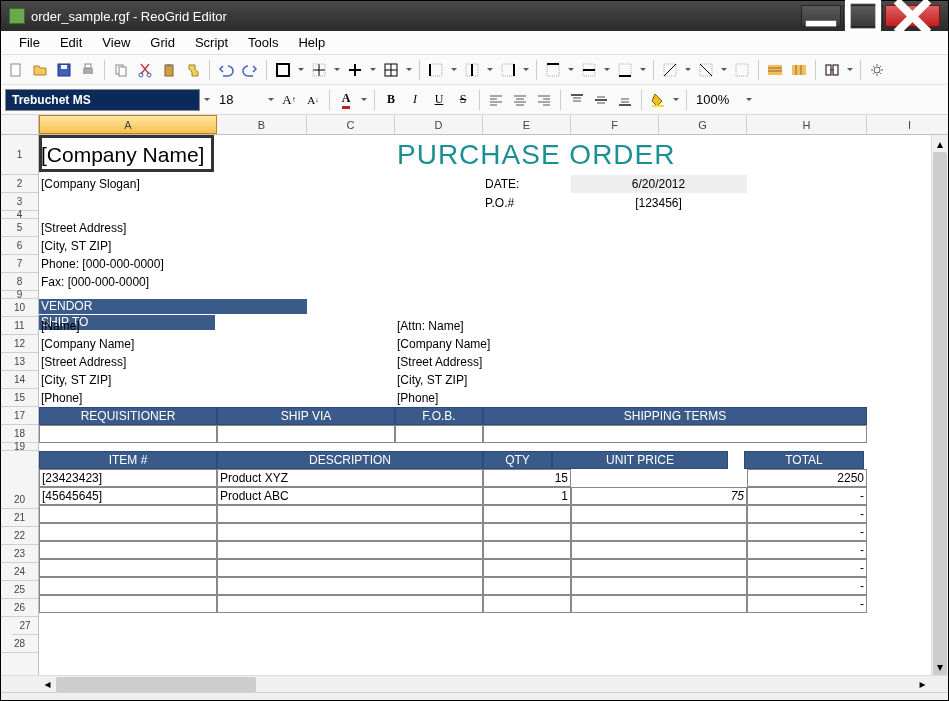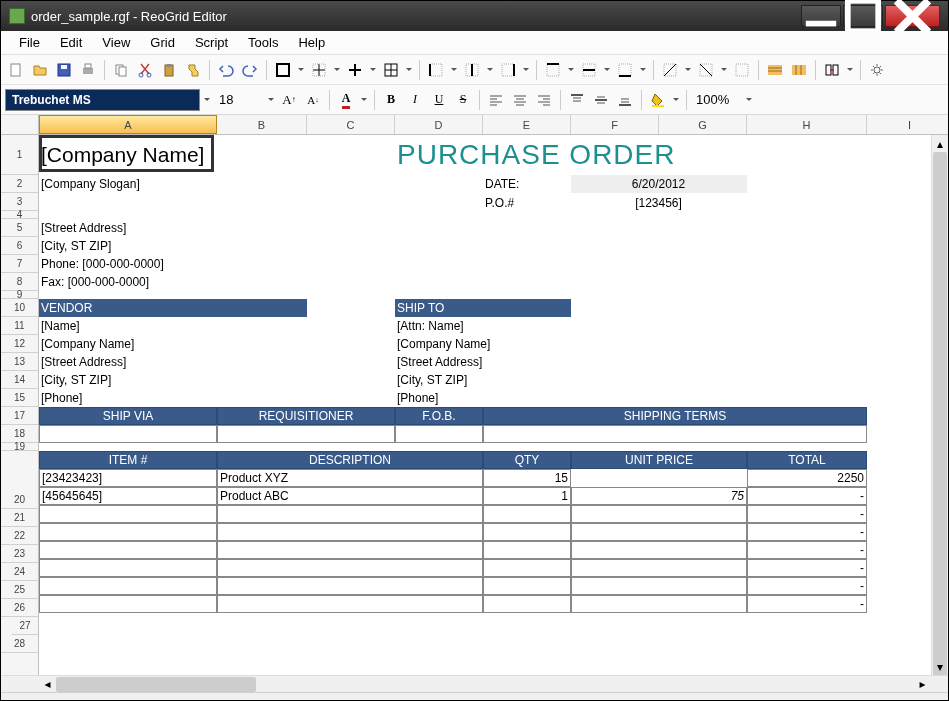--- a/index.html
+++ b/index.html
@@ -427,21 +427,21 @@
           </div>
           <div class="row" style="height: 18px;">
             <div class="cell noline" style="width: 268px;">Phone: [000-000-0000]</div>
           </div>
           <div class="row" style="height: 18px;">
             <div class="cell noline" style="width: 268px;">Fax: [000-000-0000]</div>
           </div>
           <div class="row" style="height: 8px;">
             <div class="cell noline" style="width: 900px;"></div>
           </div>
-          <div class="row" style="height: 18px;">
+          <div class="row" style="height: 18px; flex-direction: column;">
             <div class="cell hdr-blue noline" style="width: 268px;">VENDOR</div>
             <div class="cell noline" style="width: 88px;"></div>
             <div class="cell hdr-blue noline" style="width: 176px;">SHIP TO</div>
           </div>
           <div class="row" style="height: 18px;">
             <div class="cell noline" style="width: 268px;">[Name]</div>
             <div class="cell noline" style="width: 88px;"></div>
             <div class="cell noline" style="width: 264px;">[Attn: Name]</div>
           </div>
           <div class="row" style="height: 18px;">
@@ -458,40 +458,40 @@
             <div class="cell noline" style="width: 268px;">[City, ST ZIP]</div>
             <div class="cell noline" style="width: 88px;"></div>
             <div class="cell noline" style="width: 264px;">[City, ST ZIP]</div>
           </div>
           <div class="row" style="height: 18px;">
             <div class="cell noline" style="width: 268px;">[Phone]</div>
             <div class="cell noline" style="width: 88px;"></div>
             <div class="cell noline" style="width: 264px;">[Phone]</div>
           </div>
           <div class="row" style="height: 18px;">
+            <div class="cell tbl-hdr" style="width: 178px;">REQUISITIONER</div>
             <div class="cell tbl-hdr" style="width: 178px;">SHIP VIA</div>
-            <div class="cell tbl-hdr" style="width: 178px;">REQUISITIONER</div>
             <div class="cell tbl-hdr" style="width: 88px;">F.O.B.</div>
             <div class="cell tbl-hdr" style="width: 384px;">SHIPPING TERMS</div>
           </div>
           <div class="row" style="height: 18px;">
             <div class="cell tbl-cell" style="width: 178px;"></div>
             <div class="cell tbl-cell" style="width: 178px;"></div>
             <div class="cell tbl-cell" style="width: 88px;"></div>
             <div class="cell tbl-cell" style="width: 384px;"></div>
           </div>
           <div class="row" style="height: 8px;">
             <div class="cell noline" style="width: 900px;"></div>
           </div>
           <div class="row" style="height: 18px;">
             <div class="cell tbl-hdr" style="width: 178px;">ITEM #</div>
             <div class="cell tbl-hdr" style="width: 266px;">DESCRIPTION</div>
-            <div class="cell tbl-hdr" style="width: 88px;">QTY</div>
+            <div class="cell tbl-hdr" style="width: 69px;">QTY</div>
             <div class="cell tbl-hdr" style="width: 176px;">UNIT PRICE</div>
-            <div class="cell tbl-hdr" style="width: 120px;">TOTAL</div>
+            <div class="cell tbl-hdr" style="width: 120px; margin-left: 16px;">TOTAL</div>
           </div>
           <div class="row" style="height: 18px;">
             <div class="cell tbl-cell" style="width: 178px;">[23423423]</div>
             <div class="cell tbl-cell" style="width: 266px;">Product XYZ</div>
             <div class="cell tbl-cell right" style="width: 88px;">15</div>
             <div class="cell tbl-cell right" style="width: 176px; margin-top: 44px;">150</div>
             <div class="cell tbl-cell right" style="width: 120px;">2250</div>
           </div>
           <div class="row" style="height: 18px;">
             <div class="cell tbl-cell" style="width: 178px;">[45645645]</div>

